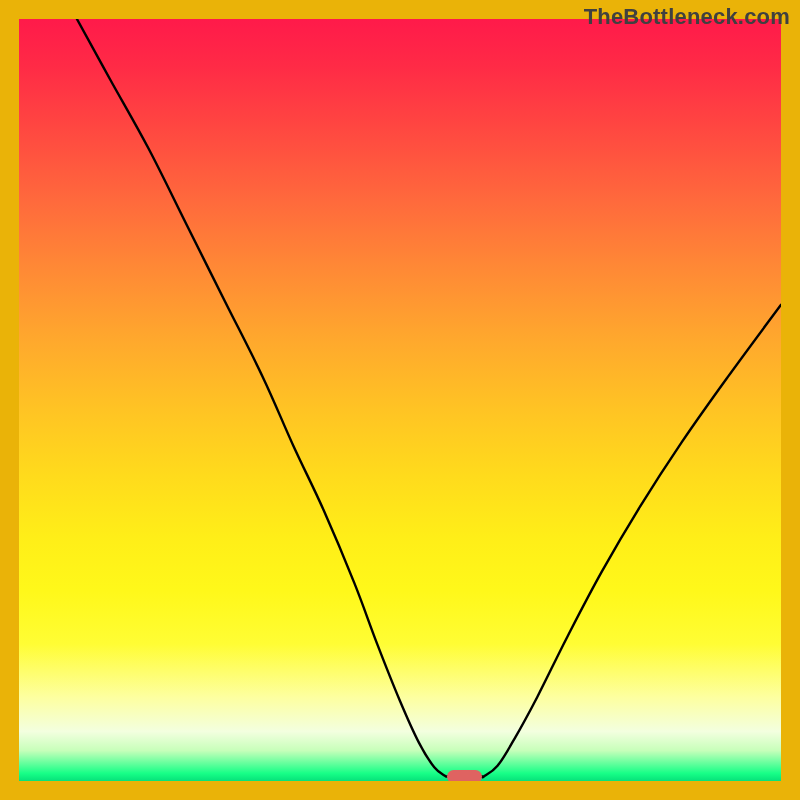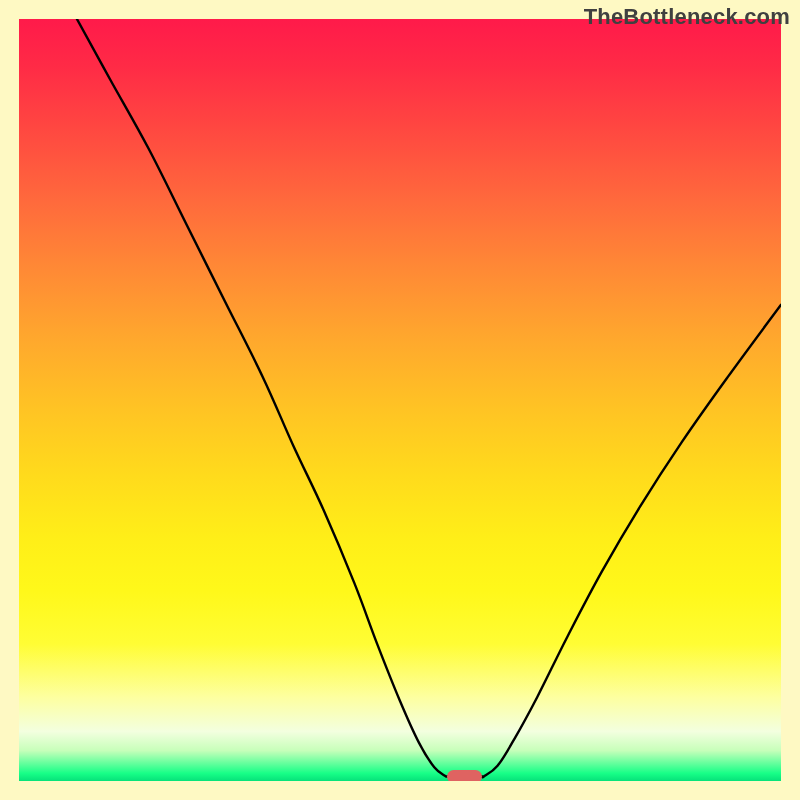--- a/index.html
+++ b/index.html
@@ -8,21 +8,21 @@
     width: 800px;
     height: 800px;
     background: #000000;
     overflow: hidden;
     font-family: Arial, Helvetica, sans-serif;
   }
   .frame {
     position: relative;
     width: 800px;
     height: 800px;
-    background: #fef9c3;
+    background: #eab308;
   }
   .watermark {
     position: absolute;
     top: 4px;
     right: 10px;
     color: #404040;
     font-size: 22px;
     font-weight: 600;
     letter-spacing: 0.2px;
     z-index: 20;

